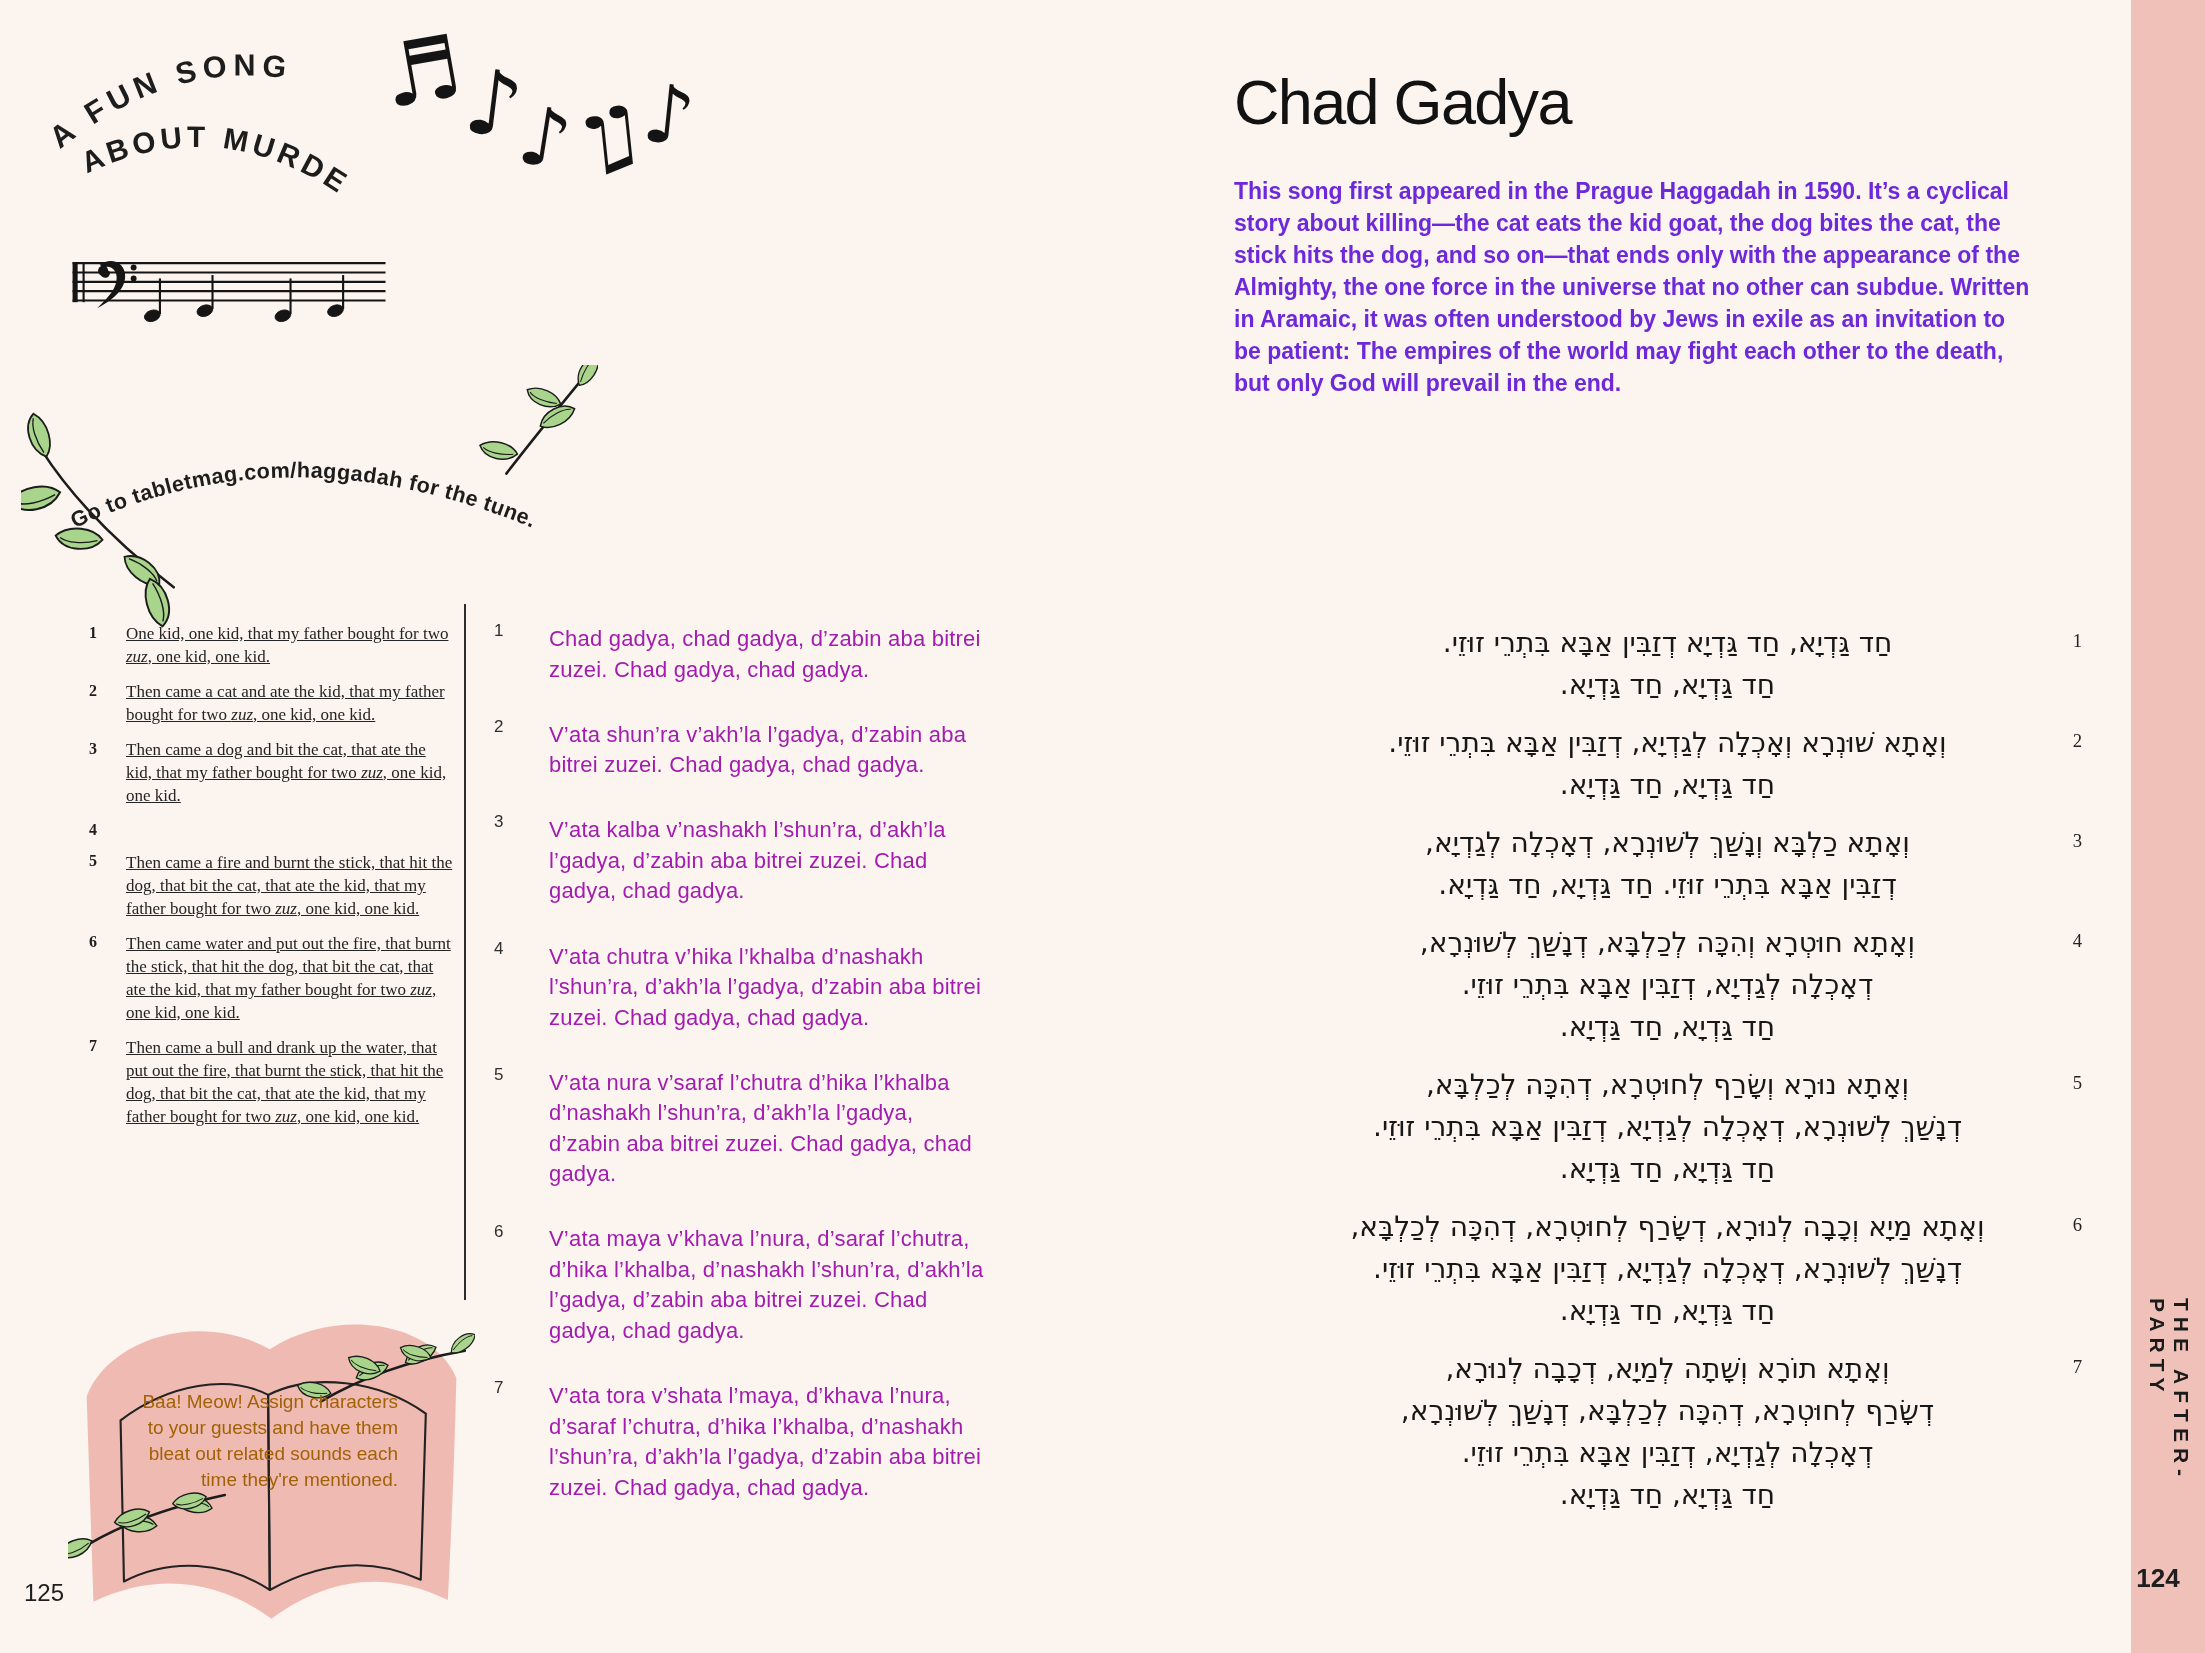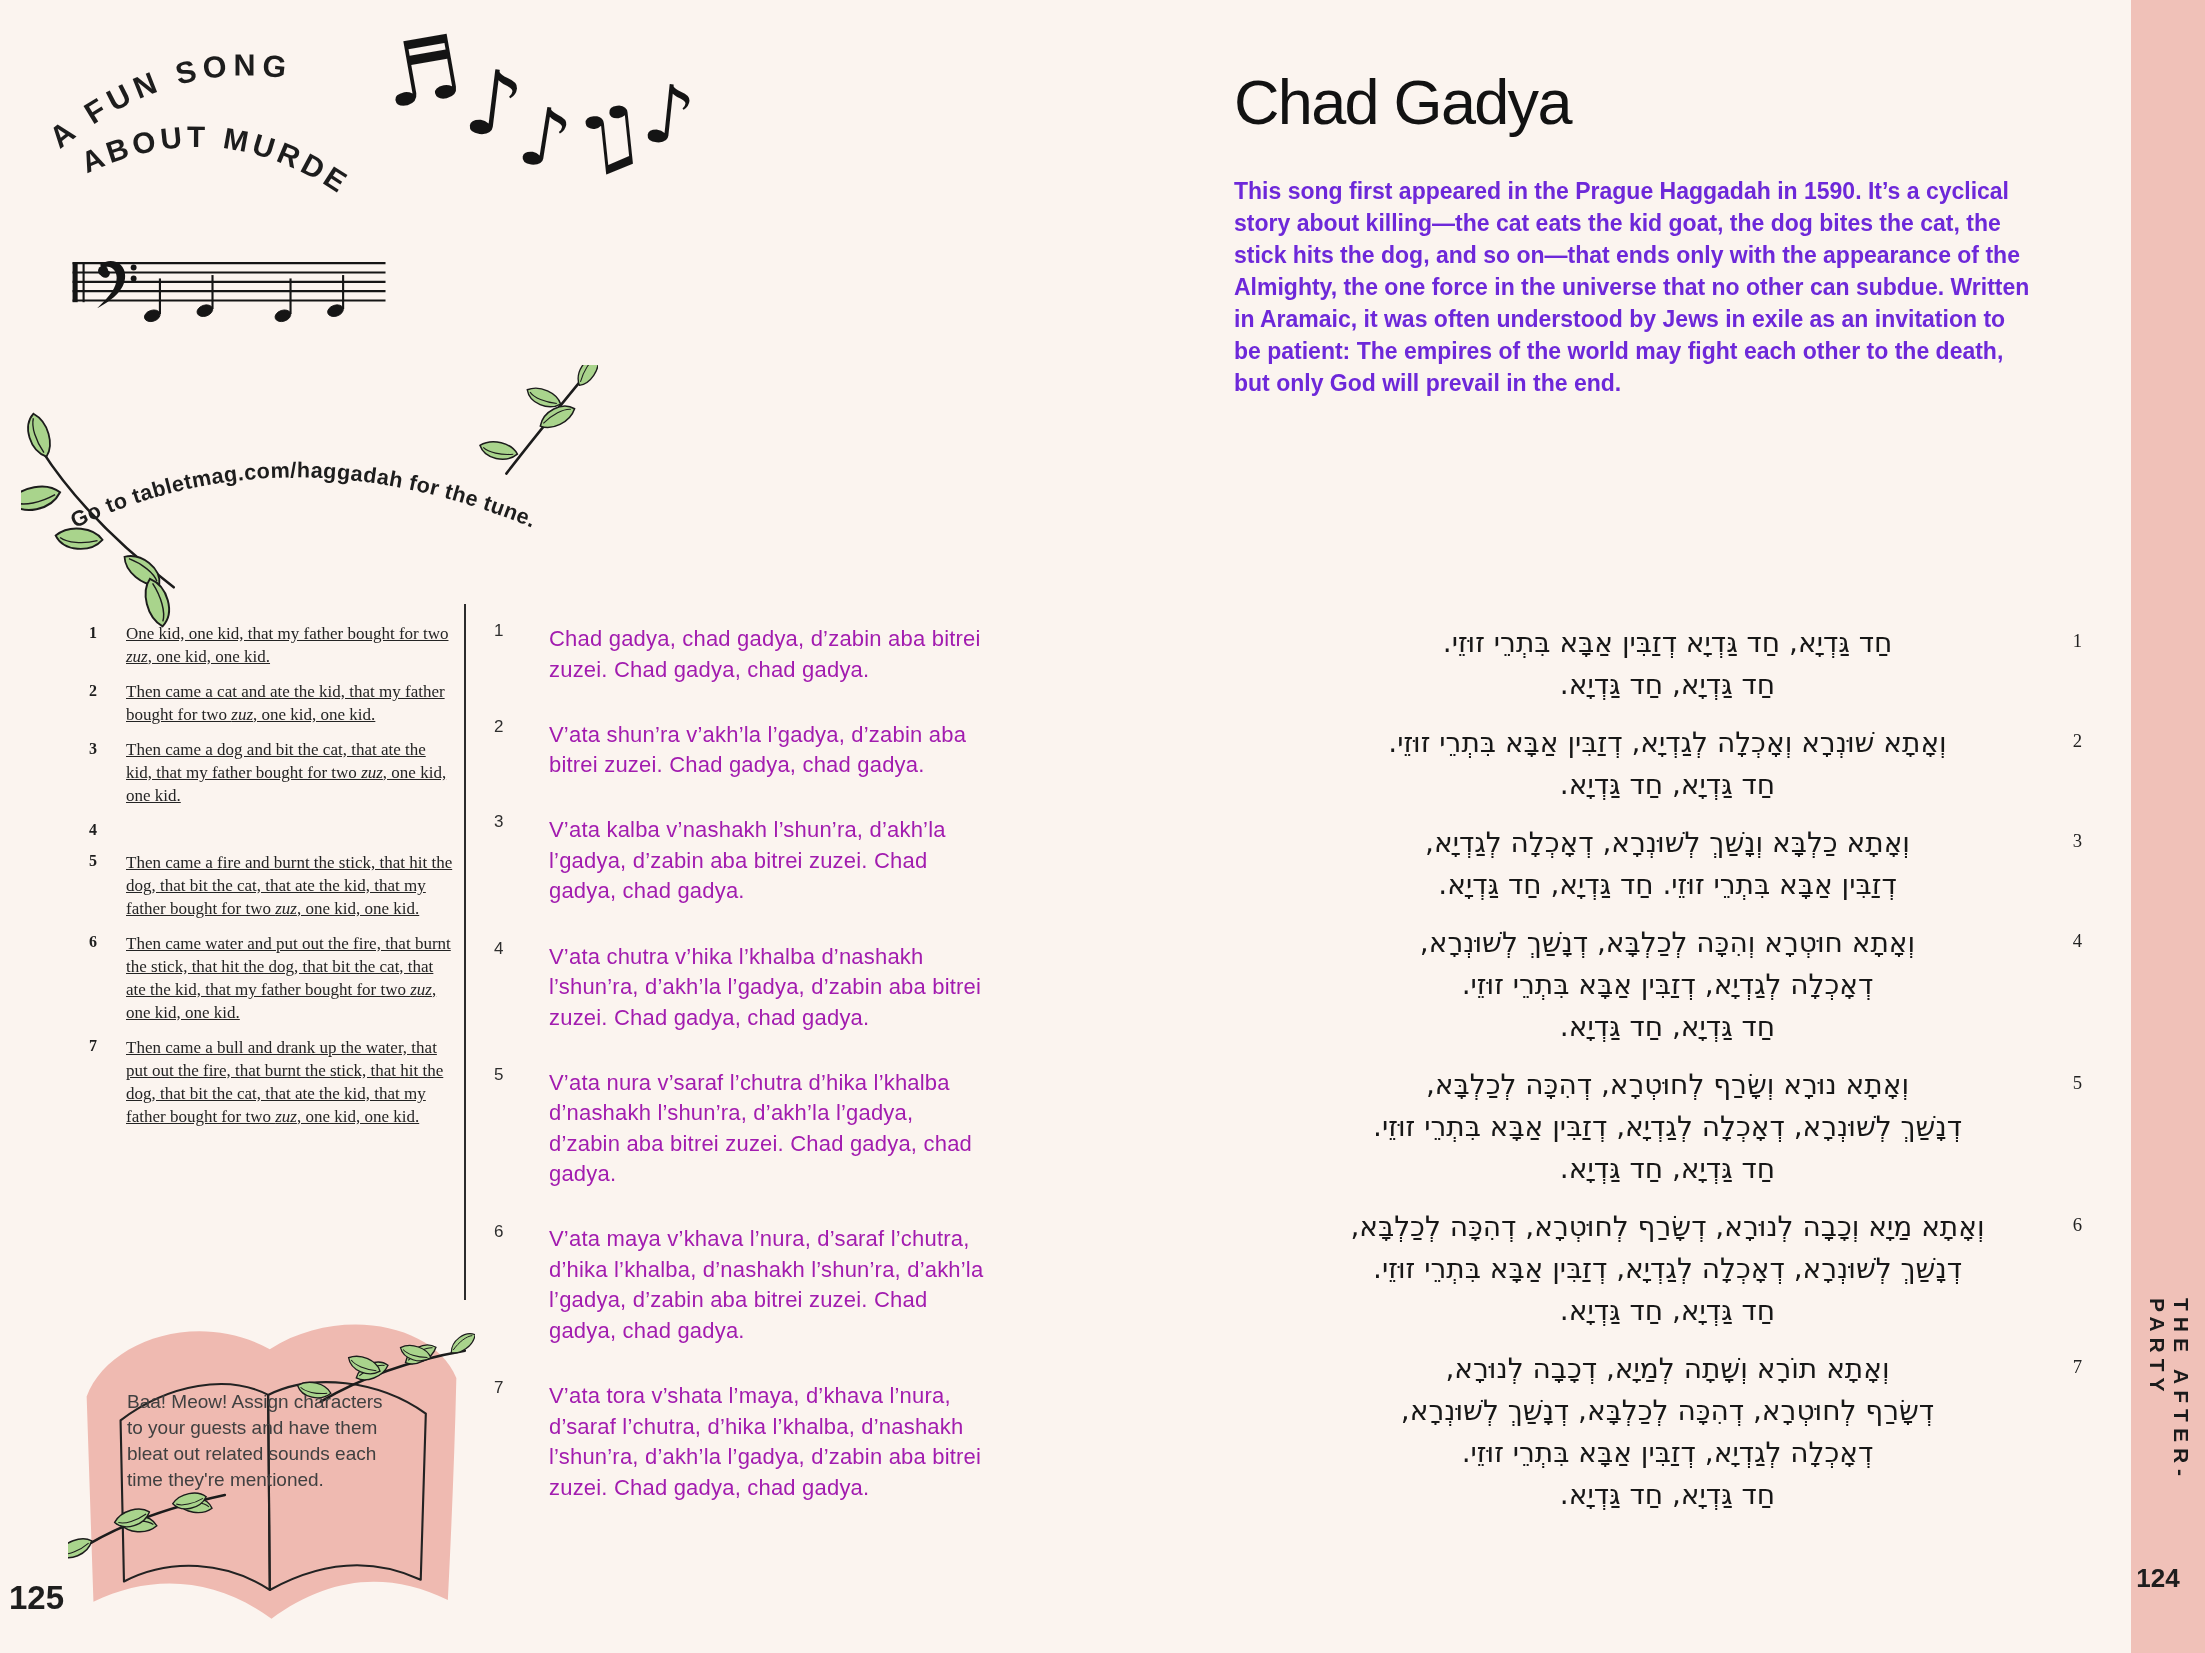--- a/index.html
+++ b/index.html
@@ -14,21 +14,21 @@
   
   .pinkbar{position:absolute;left:2131px;top:0;width:75px;height:1654px;background:#F0C1B8;}
   .afterparty{
     position:absolute;left:2131px;top:1298px;width:75px;height:250px;
     display:flex;align-items:center;justify-content:center;
     writing-mode:vertical-rl;
     font-weight:bold;font-size:21px;letter-spacing:6px;color:#1b1b1b;
   }
   .pagenum-right{position:absolute;left:2131px;top:1563px;width:54px;text-align:center;
     font-weight:bold;font-size:26px;}
-  .pagenum-left{position:absolute;left:9px;top:1579px;font-weight:bold;font-size:33px;}
+  .pagenum-left{position:absolute;left:24px;top:1579px;font-weight:normal;font-size:24px;}
 
   
   .arc-title-svg{position:absolute;left:41px;top:36px;}
   .arc-title-svg text{font-family:"Liberation Sans",sans-serif;font-weight:bold;fill:#1d1d1d;}
   .note{position:absolute;font-family:"DejaVu Sans",sans-serif;color:#141414;line-height:1;}
   .n1{left:383px;top:29px;font-size:87px;transform:rotate(-10deg);}
   .n2{left:465px;top:59px;font-size:90px;transform:rotate(7deg);}
   .n3{left:519px;top:98px;font-size:81px;transform:rotate(9deg);}
   .n4{left:573px;top:102px;font-size:81px;transform:rotate(-6deg) scaleY(-1);}
   .n5{left:643px;top:75px;font-size:81px;transform:rotate(6deg);}
@@ -57,22 +57,22 @@
   .intro{position:absolute;left:1234px;top:175px;width:799px;font-weight:bold;
     font-size:23px;line-height:32px;color:#6d28d9;}
 
   .he-col{position:absolute;left:1306px;top:622px;width:776px;}
   .he-verse{position:relative;direction:rtl;text-align:center;padding-right:53px;margin-bottom:16px;}
   .he-num{position:absolute;right:0;top:7.6px;direction:ltr;font-family:"Liberation Serif",serif;font-size:18.7px;color:#222;}
   .he-text{margin:0;font-family:"DejaVu Sans",sans-serif;font-size:28px;line-height:42px;white-space:pre-line;color:#171717;}
 
   
   .book-svg{position:absolute;left:68px;top:1293px;}
-  .tip-text{position:absolute;left:127px;top:1389px;width:271px;text-align:left;
-    font-size:19px;line-height:26px;color:#404040;}
+  .tip-text{position:absolute;left:127px;top:1389px;width:271px;text-align:right;
+    font-size:19px;line-height:26px;color:#a16207;}
 </style>
 </head>
 <body>
 
 <svg class="arc-title-svg" width="475" height="221" viewBox="0 0 560 260">
   <defs>
     <path id="arcA" d="M 22,134 Q 150,28 292,50" fill="none"></path>
     <path id="arcB" d="M 54,162 Q 210,88 354,188" fill="none"></path>
   </defs>
   <text font-size="36" letter-spacing="7">

